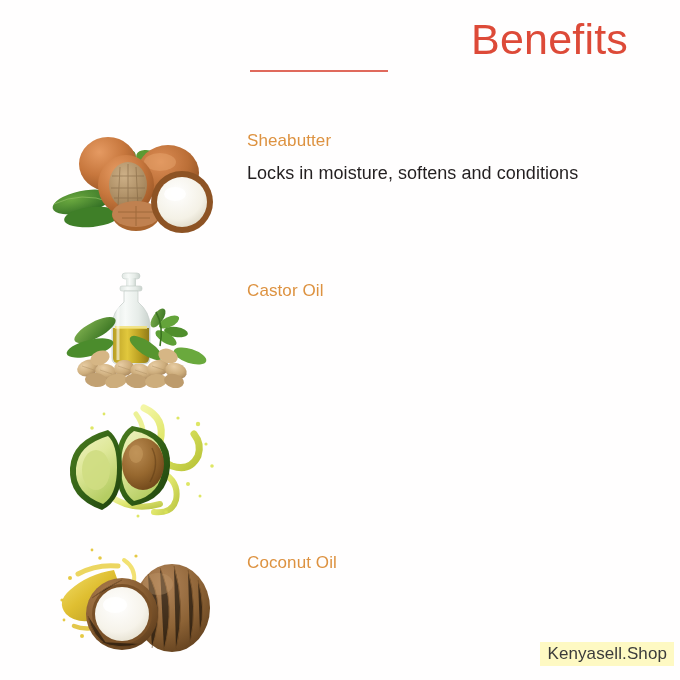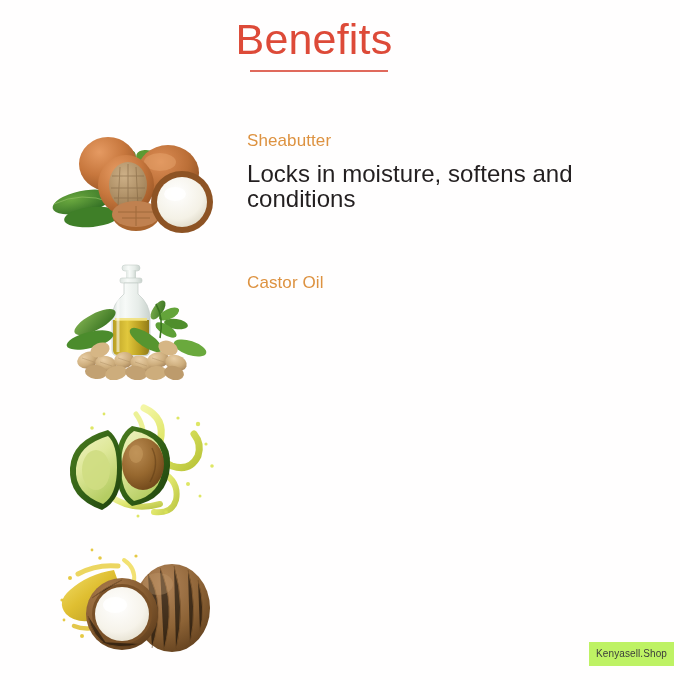--- a/index.html
+++ b/index.html
@@ -6,62 +6,62 @@
   body {
     width:680px; height:680px;
     background:#ffffff;
     font-family:"Liberation Sans", sans-serif;
     overflow:hidden;
     position:relative;
   }
   #page { position:relative; width:680px; height:680px; background:#fffefe; }
 
   
-  .title-wrap { position:absolute; left:0; top:14px; width:628px; text-align:center; }
+  .title-wrap { position:absolute; left:0; top:14px; width:628px; text-align:right; }
   .title {
     display:inline-block;
     font-size:43px; line-height:50px;
     color:#dd4a38;
     letter-spacing:0.2px;
     font-weight:400;
   }
   .title-rule {
     position:absolute; left:250px; top:70px;
     width:138px; height:2px; background:#e0695c;
   }
 
   
   .row { position:absolute; left:0; width:680px; display:flex; align-items:flex-start; }
   #row0 { top:118px; }
-  #row1 { top:260px; }
+  #row1 { top:268px; }
   #row2 { top:400px; }
   #row3 { top:540px; }
 
   .thumb { position:relative; width:180px; height:120px; flex:0 0 180px; margin-left:48px; }
   .txt   { flex:1 1 auto; margin-left:19px; padding-top:12px; }
 
   .item-title {
     font-size:17px; line-height:22px;
     color:#dd9240;
     margin:0 0 9px 0; font-weight:400;
     letter-spacing:0.1px;
   }
   .item-body {
-    font-size:24px; line-height:25px;
+    font-size:18px; line-height:25px;
     color:#231f20;
     margin:0; max-width:372px;
     letter-spacing:0.05px;
   }
 
   
   .watermark {
     position:absolute; right:6px; bottom:14px;
-    background:#bef264;
+    background:#fef9c3;
     color:#3b3b3b;
-    font-size:10px; line-height:15px;
+    font-size:17px; line-height:15px;
     padding:4px 7px 5px 7px;
     letter-spacing:0.1px;
     white-space:nowrap;
   }
   svg { display:block; }
 </style>
 </head>
 <body>
 
 <div id="page">
@@ -330,18 +330,19 @@
         <circle cx="74" cy="74" r="27" fill="url(#meatG)"></circle>
         <ellipse cx="67" cy="65" rx="12" ry="8" fill="#ffffff" opacity=".85"></ellipse>
         <g stroke="#5f3d1b" stroke-width="1" opacity=".5">
           <path d="M44 58 Q56 48 74 40"></path>
             <path d="M40 76 Q44 96 60 106"></path>
           <path d="M52 102 Q70 110 92 104"></path>
         </g>
       </svg>
     </div>
     <div class="txt">
+      <p class="item-title">Coconut Oil</p>
     </div>
   </div>
 
   <div class="watermark">Kenyasell.Shop</div>
 
 </div>
 
 </body></html>

